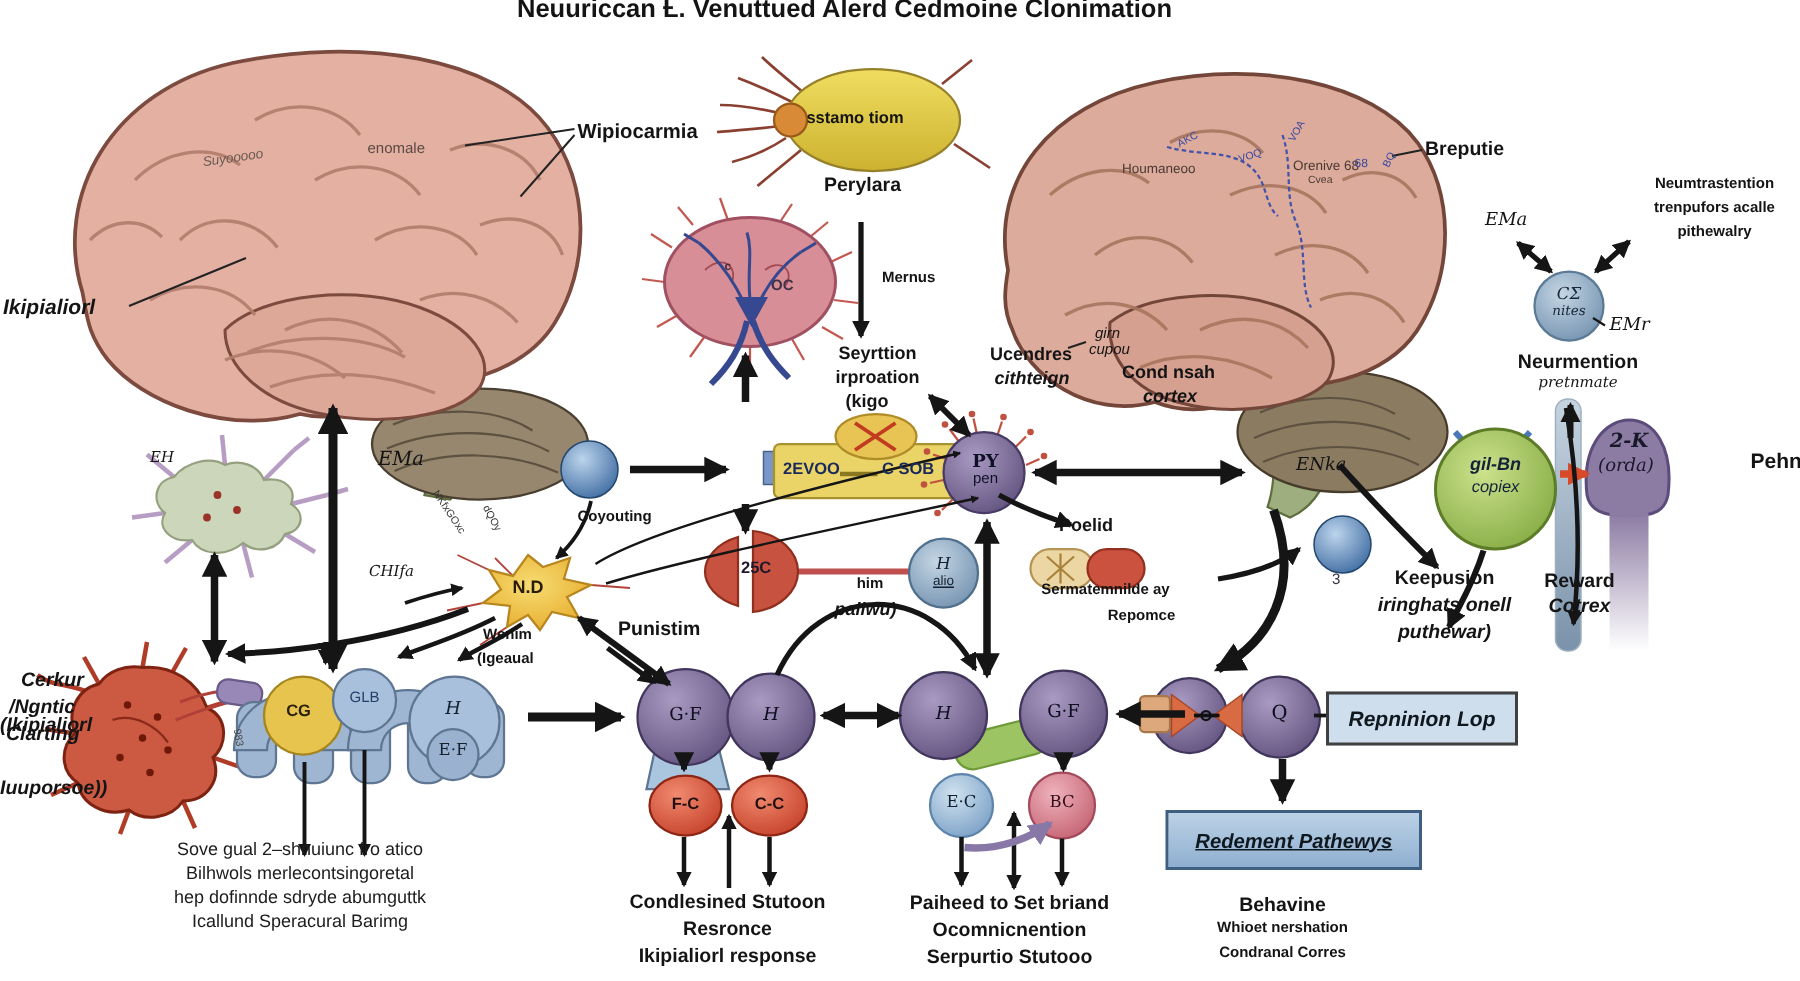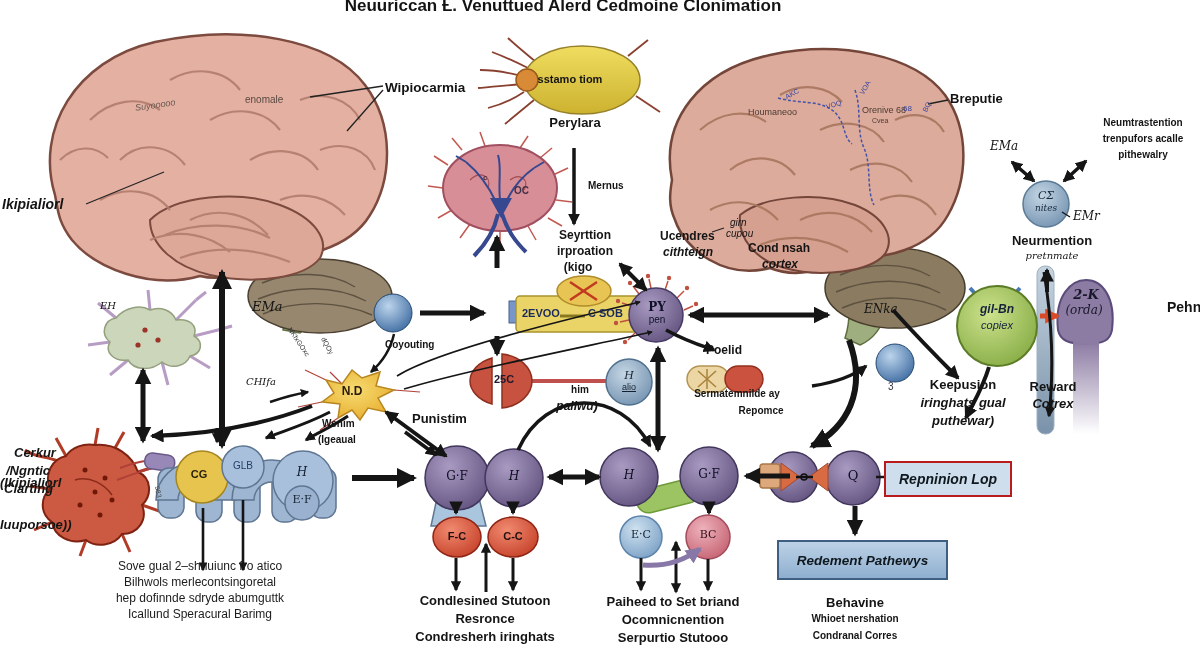--- a/index.html
+++ b/index.html
@@ -10,24 +10,24 @@
        font-family:"Liberation Sans",sans-serif;}
   .c{transform:translateX(-50%);text-align:center;}
   .b{font-weight:700;} .sb{font-weight:600;}
   .i{font-style:italic;}
   .ser{font-family:"DejaVu Serif",serif;}
   .s7{font-size:7px;} .s8{font-size:8px;} .s9{font-size:9px;} .s10{font-size:10px;}
   .s11{font-size:11px;} .s12{font-size:12px;} .s125{font-size:10px;} .s13{font-size:13px;}
   .s135{font-size:13.5px;} .s14{font-size:14px;} .s17{font-size:17px;}
   .box{position:absolute;z-index:2;display:flex;align-items:center;justify-content:center;}
   #box-repninion{left:884px;top:461px;width:124px;height:32px;background:#cfdeed;
-      border:2px solid #b91c1c;font-weight:700;font-style:italic;font-size:14px;color:#10181f;}
+      border:2px solid #404040;font-weight:700;font-style:italic;font-size:14px;color:#10181f;}
   #box-redement{left:777px;top:540px;width:167px;height:36px;
       background:linear-gradient(#bcd2e6,#8fafd0);border:2px solid #3f5f82;
-      font-weight:700;font-style:italic;font-size:13.5px;color:#10181f;}
+      font-weight:700;font-style:italic;font-size:13.5px;color:#10181f;text-decoration:underline;}
 </style>
 </head>
 <body>
 
 <div id="stage">
 
 <svg id="art" width="1200" height="654" viewBox="0 0 1200 654">
   <defs>
     <marker id="mB" viewBox="0 0 10 10" refX="8.5" refY="5" markerWidth="3.4" markerHeight="3.4" orient="auto-start-reverse">
           <path d="M0,0L10,5L0,10z" fill="#151515"></path>
@@ -462,21 +462,21 @@
 <div class="lbl ser i s125 c" style="left:1052px;top:250px;">pretnmate</div>
 
 <div class="lbl b s12 i c" style="left:997px;top:303px;color:#14223a;">gil-Bn</div>
 <div class="lbl s11 i c" style="left:997px;top:319px;color:#14223a;">copiex</div>
 <div class="lbl ser b i s13 c" style="left:1086px;top:288px;color:#181828;">2-K</div>
 <div class="lbl ser i s12 c" style="left:1084px;top:304px;color:#181828;">(orda)</div>
 <div class="lbl b s14" style="left:1122px;top:300px;margin-left:45px;">Pehniston</div>
 <div class="lbl b s13 c" style="left:1053px;top:380px;">Reward</div>
 <div class="lbl b s13 i c" style="left:1053px;top:397px;">Cotrex</div>
 <div class="lbl b s13 c" style="left:963px;top:378px;">Keepusion</div>
-<div class="lbl b s13 i c" style="left:963px;top:396px;">iringhats gual</div>
+<div class="lbl b s13 i c" style="left:963px;top:396px;">iringhats onell</div>
 <div class="lbl b s13 i c" style="left:963px;top:414px;">puthewar)</div>
 <div class="lbl ser i s12" style="left:852px;top:303px;margin-left:12px;">ENka</div>
 <div class="lbl s10" style="left:888px;top:381px;color:#334;">3</div>
 
 <div class="lbl ser i s125" style="left:100px;top:300px;">EH</div>
 <div class="lbl ser i s13" style="left:252px;top:300px;">EMa</div>
 <div class="lbl b s125" style="left:385px;top:339px;">Coyouting</div>
 <div class="lbl b s12 c" style="left:352px;top:385px;color:#2a1a08;">N.D</div>
 <div class="lbl ser i s125" style="left:246px;top:376px;">CHIfa</div>
 <div class="lbl b s125" style="left:322px;top:418px;">Wenim</div>
@@ -528,21 +528,21 @@
 
 <div class="box" id="box-repninion">
       <span>Repninion Lop</span>
     </div>
 <div class="box" id="box-redement">
       <span>Redement Pathewys</span>
     </div>
 
 <div class="lbl b s13 c" style="left:485px;top:594px;">Condlesined Stutoon</div>
 <div class="lbl b s13 c" style="left:485px;top:612px;">Resronce</div>
-<div class="lbl b s13 c" style="left:485px;top:630px;">Condresherh iringhats</div>
+<div class="lbl b s13 c" style="left:485px;top:630px;">Ikipialiorl response</div>
 <div class="lbl b s13 c" style="left:673px;top:595px;">Paiheed to Set briand</div>
 <div class="lbl b s13 c" style="left:673px;top:613px;">Ocomnicnention</div>
 <div class="lbl b s13 c" style="left:673px;top:631px;">Serpurtio Stutooo</div>
 <div class="lbl b s13 c" style="left:855px;top:596px;">Behavine</div>
 <div class="lbl sb s125 c" style="left:855px;top:613px;">Whioet nershation</div>
 <div class="lbl sb s125 c" style="left:855px;top:630px;">Condranal Corres</div>
 
 </div>
 
 </body></html>

